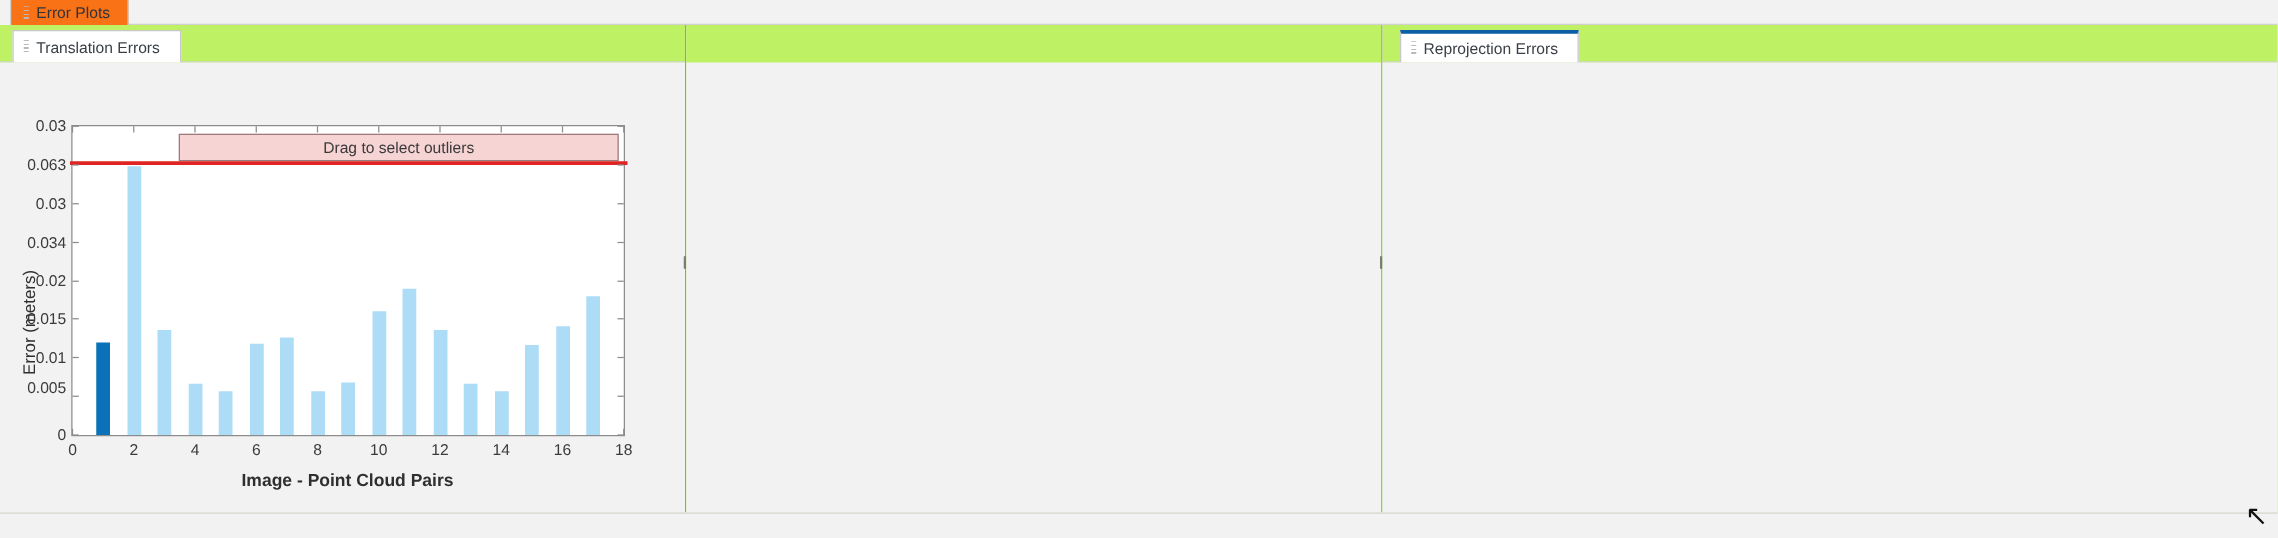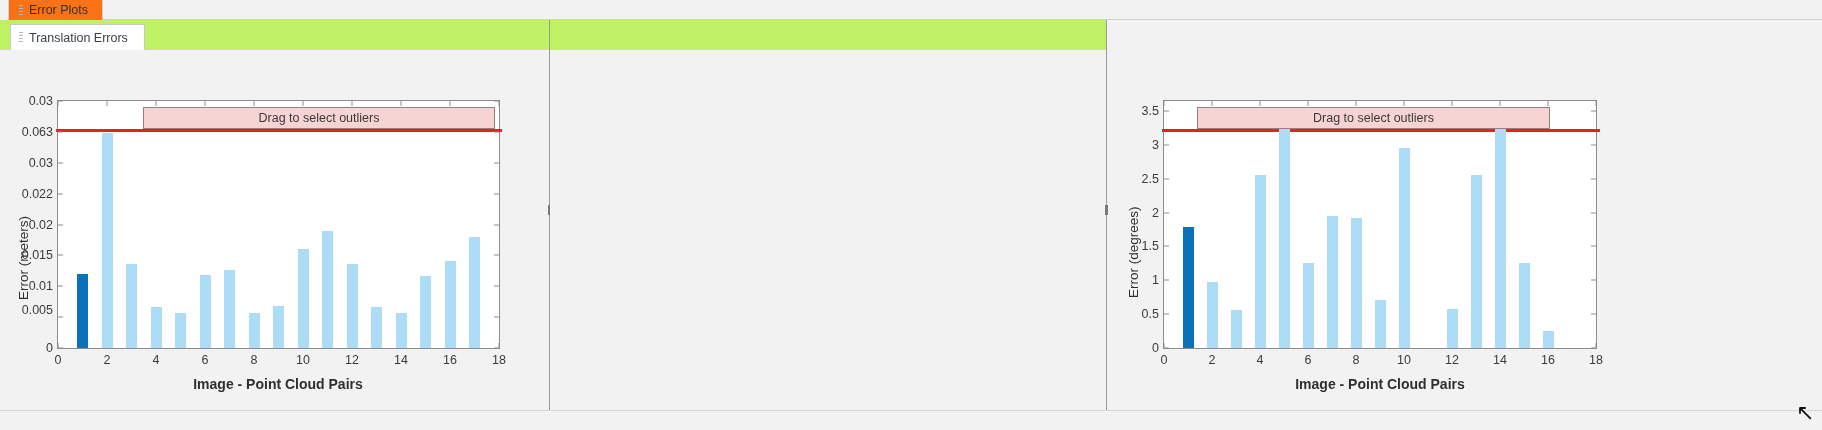--- a/index.html
+++ b/index.html
@@ -193,21 +193,21 @@
           <div class="ytickmark r" style="top: 216.125px;"></div>
           <div class="ytick" style="top: 185.25px;">0.01</div>
           <div class="ytickmark " style="top: 185.25px;"></div>
           <div class="ytickmark r" style="top: 185.25px;"></div>
           <div class="ytick" style="top: 154.375px;">0.015</div>
           <div class="ytickmark " style="top: 154.375px;"></div>
           <div class="ytickmark r" style="top: 154.375px;"></div>
           <div class="ytick" style="top: 123.5px;">0.02</div>
           <div class="ytickmark " style="top: 123.5px;"></div>
           <div class="ytickmark r" style="top: 123.5px;"></div>
-          <div class="ytick" style="top: 92.625px;">0.022</div>
+          <div class="ytick" style="top: 92.625px;">0.034</div>
           <div class="ytickmark " style="top: 92.625px;"></div>
           <div class="ytickmark r" style="top: 92.625px;"></div>
           <div class="ytick" style="top: 61.75px;">0.03</div>
           <div class="ytickmark " style="top: 61.75px;"></div>
           <div class="ytickmark r" style="top: 61.75px;"></div>
           <div class="ytick" style="top: 30.875px;">0.063</div>
           <div class="ytickmark " style="top: 30.875px;"></div>
           <div class="ytickmark r" style="top: 30.875px;"></div>
           <div class="ytick" style="top: 0px;">0.03</div>
           <div class="ytickmark " style="top: 0px;"></div>
@@ -342,17 +342,30 @@
           <div class="bar" style="left: 306.5px; width: 11px; height: 173.238px;"></div>
           <div class="bar" style="left: 330.5px; width: 11px; height: 218.578px;"></div>
           <div class="bar" style="left: 354.5px; width: 11px; height: 84.589px;"></div>
           <div class="bar" style="left: 378.5px; width: 11px; height: 16.9178px;"></div>
         </div>
     </div>
   </div>
 
   <div class="splitter"></div>
 
+  <div class="panel p3">
+    <div class="tabstrip">
+      <div class="tab selected">
+        <span class="grip"></span>
+        <span>Reprojection Errors</span>
+      </div>
+    </div>
+    <div class="figure">
+      
+      
+      
+    </div>
+  </div>
 
 </div>
 
 <div class="bottombar"></div>
 <div class="cursor">↖</div>
 
 </body></html>

